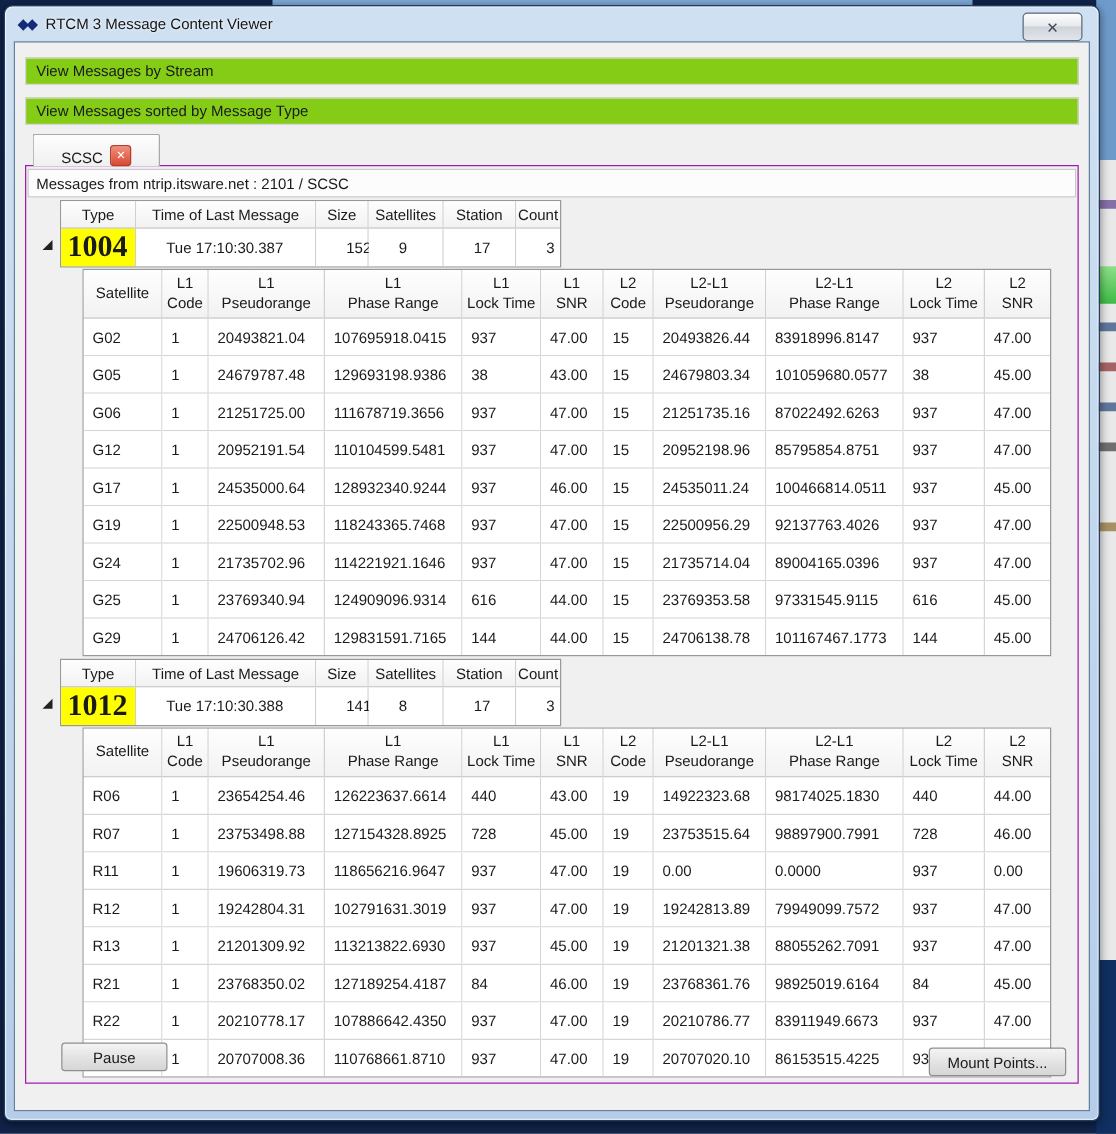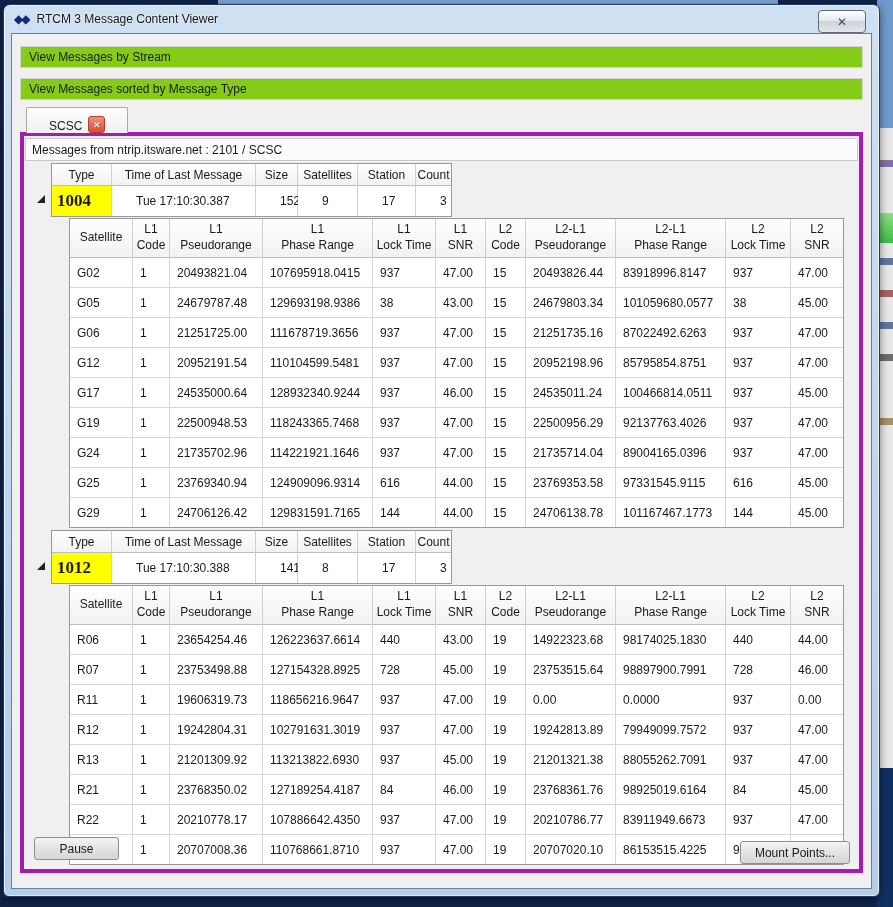--- a/index.html
+++ b/index.html
@@ -39,57 +39,57 @@
   .menu-bar:first-child{margin-top:12px;}
 
   .tabstrip{margin:7px 8px 0 8px;height:25px;position:relative;}
   .tab{position:absolute;left:6px;bottom:-1px;height:25px;padding:0 22px;
        background:linear-gradient(#fdfdfd,#f0f0f0);border:1px solid #a9a9a9;border-bottom:none;
        border-radius:2px 2px 0 0;display:flex;align-items:flex-end;gap:6px;z-index:2;}
   .tab-close{width:15px;height:15px;border-radius:3px;border:1px solid #b33d2e;
              background:linear-gradient(#f0907c,#d84a35);color:#fff;font-size:9px;font-weight:bold;
              display:flex;align-items:center;justify-content:center;}
 
-  .tab-panel{margin:0 8px;border:4px solid #a21caf;background:#f0f0f0;height:733px;position:relative;}
+  .tab-panel{margin:0 8px;border:1px solid #a21caf;background:#f0f0f0;height:733px;position:relative;}
   .stream-header{margin:2px 1px 0 1px;height:21px;background:#fcfcfc;border:1px solid #c9c9c9;
                  display:flex;align-items:center;padding-left:6px;}
 
   
   .msg-block{position:relative;}
   .summary-wrap{position:relative;margin:2px 0 0 27px;width:401px;}
   .expander{position:absolute;left:-14px;top:32px;width:0;height:0;
             border-left:8px solid transparent;border-bottom:8px solid #222;}
   .summary-grid{display:grid;grid-template-columns:60px 144px 42px 60px 58px 35px;
                 border:1px solid #989898;background:#fff;width:399px;}
   .sum-hcell{height:21px;display:flex;align-items:center;justify-content:center;
              background:linear-gradient(#fefefe,#f2f2f2);
              border-right:1px solid #d0d0d0;border-bottom:1px solid #bdbdbd;}
   .sum-hcell:last-child{border-right:none;}
   .sum-cell{height:30px;display:flex;align-items:center;padding-left:24px;
             border-right:1px solid #d0d0d0;background:#fff;}
   .sum-cell:last-child{border-right:none;}
   .type-cell{background:#ffff00;font-family:"Liberation Serif","DejaVu Serif",serif;
-             font-weight:bold;font-size:17px;padding-left:5px;}
+             font-weight:bold;font-size:24px;padding-left:5px;}
 
   .detail-grid{margin:1px 0 0 45px;width:773px;border:1px solid #989898;background:#fff;}
   .detail-header{display:grid;grid-template-columns:63px 37px 93px 110px 63px 50px 40px 90px 110px 65px 52px;}
   .det-hcell{height:38px;display:flex;align-items:center;justify-content:center;text-align:center;
              white-space:pre-line;line-height:1.3;background:linear-gradient(#fefefe,#f2f2f2);
              border-right:1px solid #d0d0d0;border-bottom:1px solid #bdbdbd;}
   .det-hcell:last-child{border-right:none;}
   .det-row{display:grid;grid-template-columns:63px 37px 93px 110px 63px 50px 40px 90px 110px 65px 52px;}
   .det-cell{height:29px;display:flex;align-items:center;padding-left:7px;
             border-right:1px solid #d6d6d6;border-bottom:1px solid #d6d6d6;background:#fff;}
   .det-cell:last-child{border-right:none;}
   .det-row:last-child .det-cell{border-bottom:none;}
 
   .btn{height:21px;border:1px solid #8e8e8e;border-radius:3px;
        background:linear-gradient(#f4f4f4,#e2e2e2 55%,#d6d6d6);
        display:flex;align-items:center;justify-content:center;padding:0 14px;}
-  .pause-btn{position:absolute;left:10px;bottom:9px;width:55px;}
+  .pause-btn{position:absolute;left:28px;bottom:9px;width:55px;}
   .mount-btn{position:absolute;right:9px;bottom:5px;}
 </style>
 </head>
 <body>
 
 <div class="bg-top-blue"></div>
 <div class="bg-right-col"></div>
 <div class="bg-right-top"></div>
 <div class="bg-right-panel"></div>
 <div class="bg-sliver sliver-mark m1"></div>

